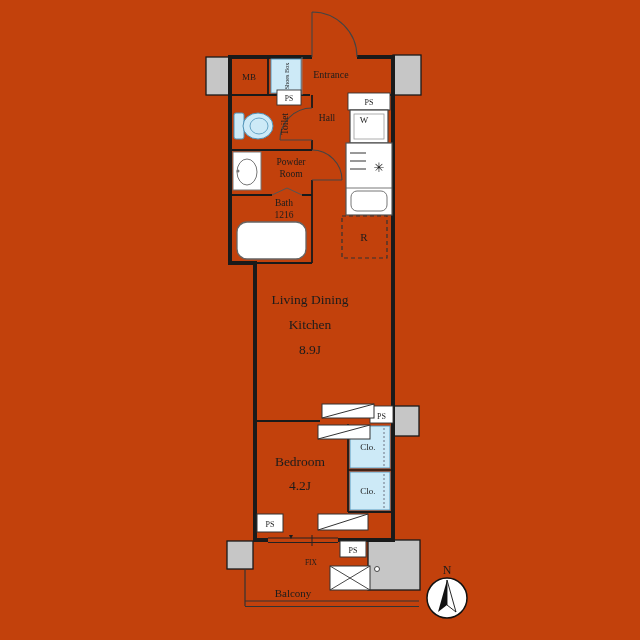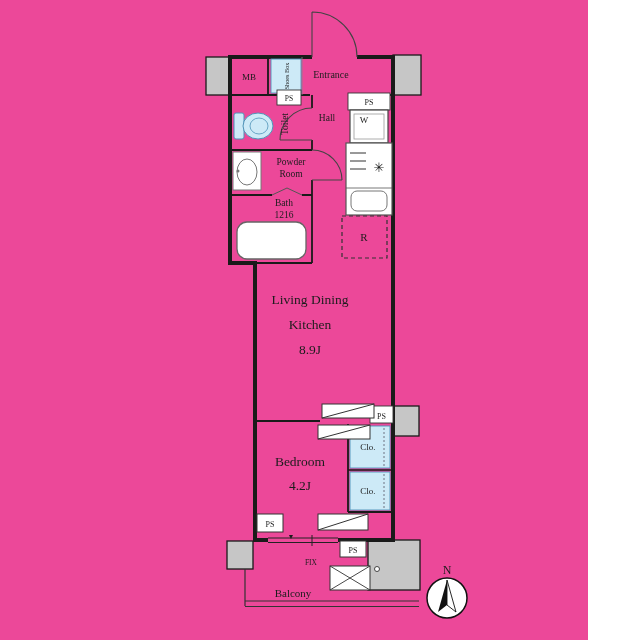--- a/index.html
+++ b/index.html
@@ -1,16 +1,16 @@
 <!DOCTYPE html>
 <html><head>
 <meta charset="utf-8">
 <style>
   html,body{margin:0;padding:0;background:#ffffff;}
-  .canvas{position:relative;width:588px;height:640px;background:#ec4899;overflow:hidden;}
+  .canvas{position:relative;width:640px;height:640px;background:#c2410c;overflow:hidden;}
   svg{position:absolute;left:0;top:0;}
   svg text{font-family:"Liberation Serif", serif;fill:#1c1c1c;}
   .room-label{font-size:13.5px;}
 </style>
 </head>
 <body>
 
 <div class="canvas">
 <svg width="640" height="640" viewBox="0 0 640 640">
 

